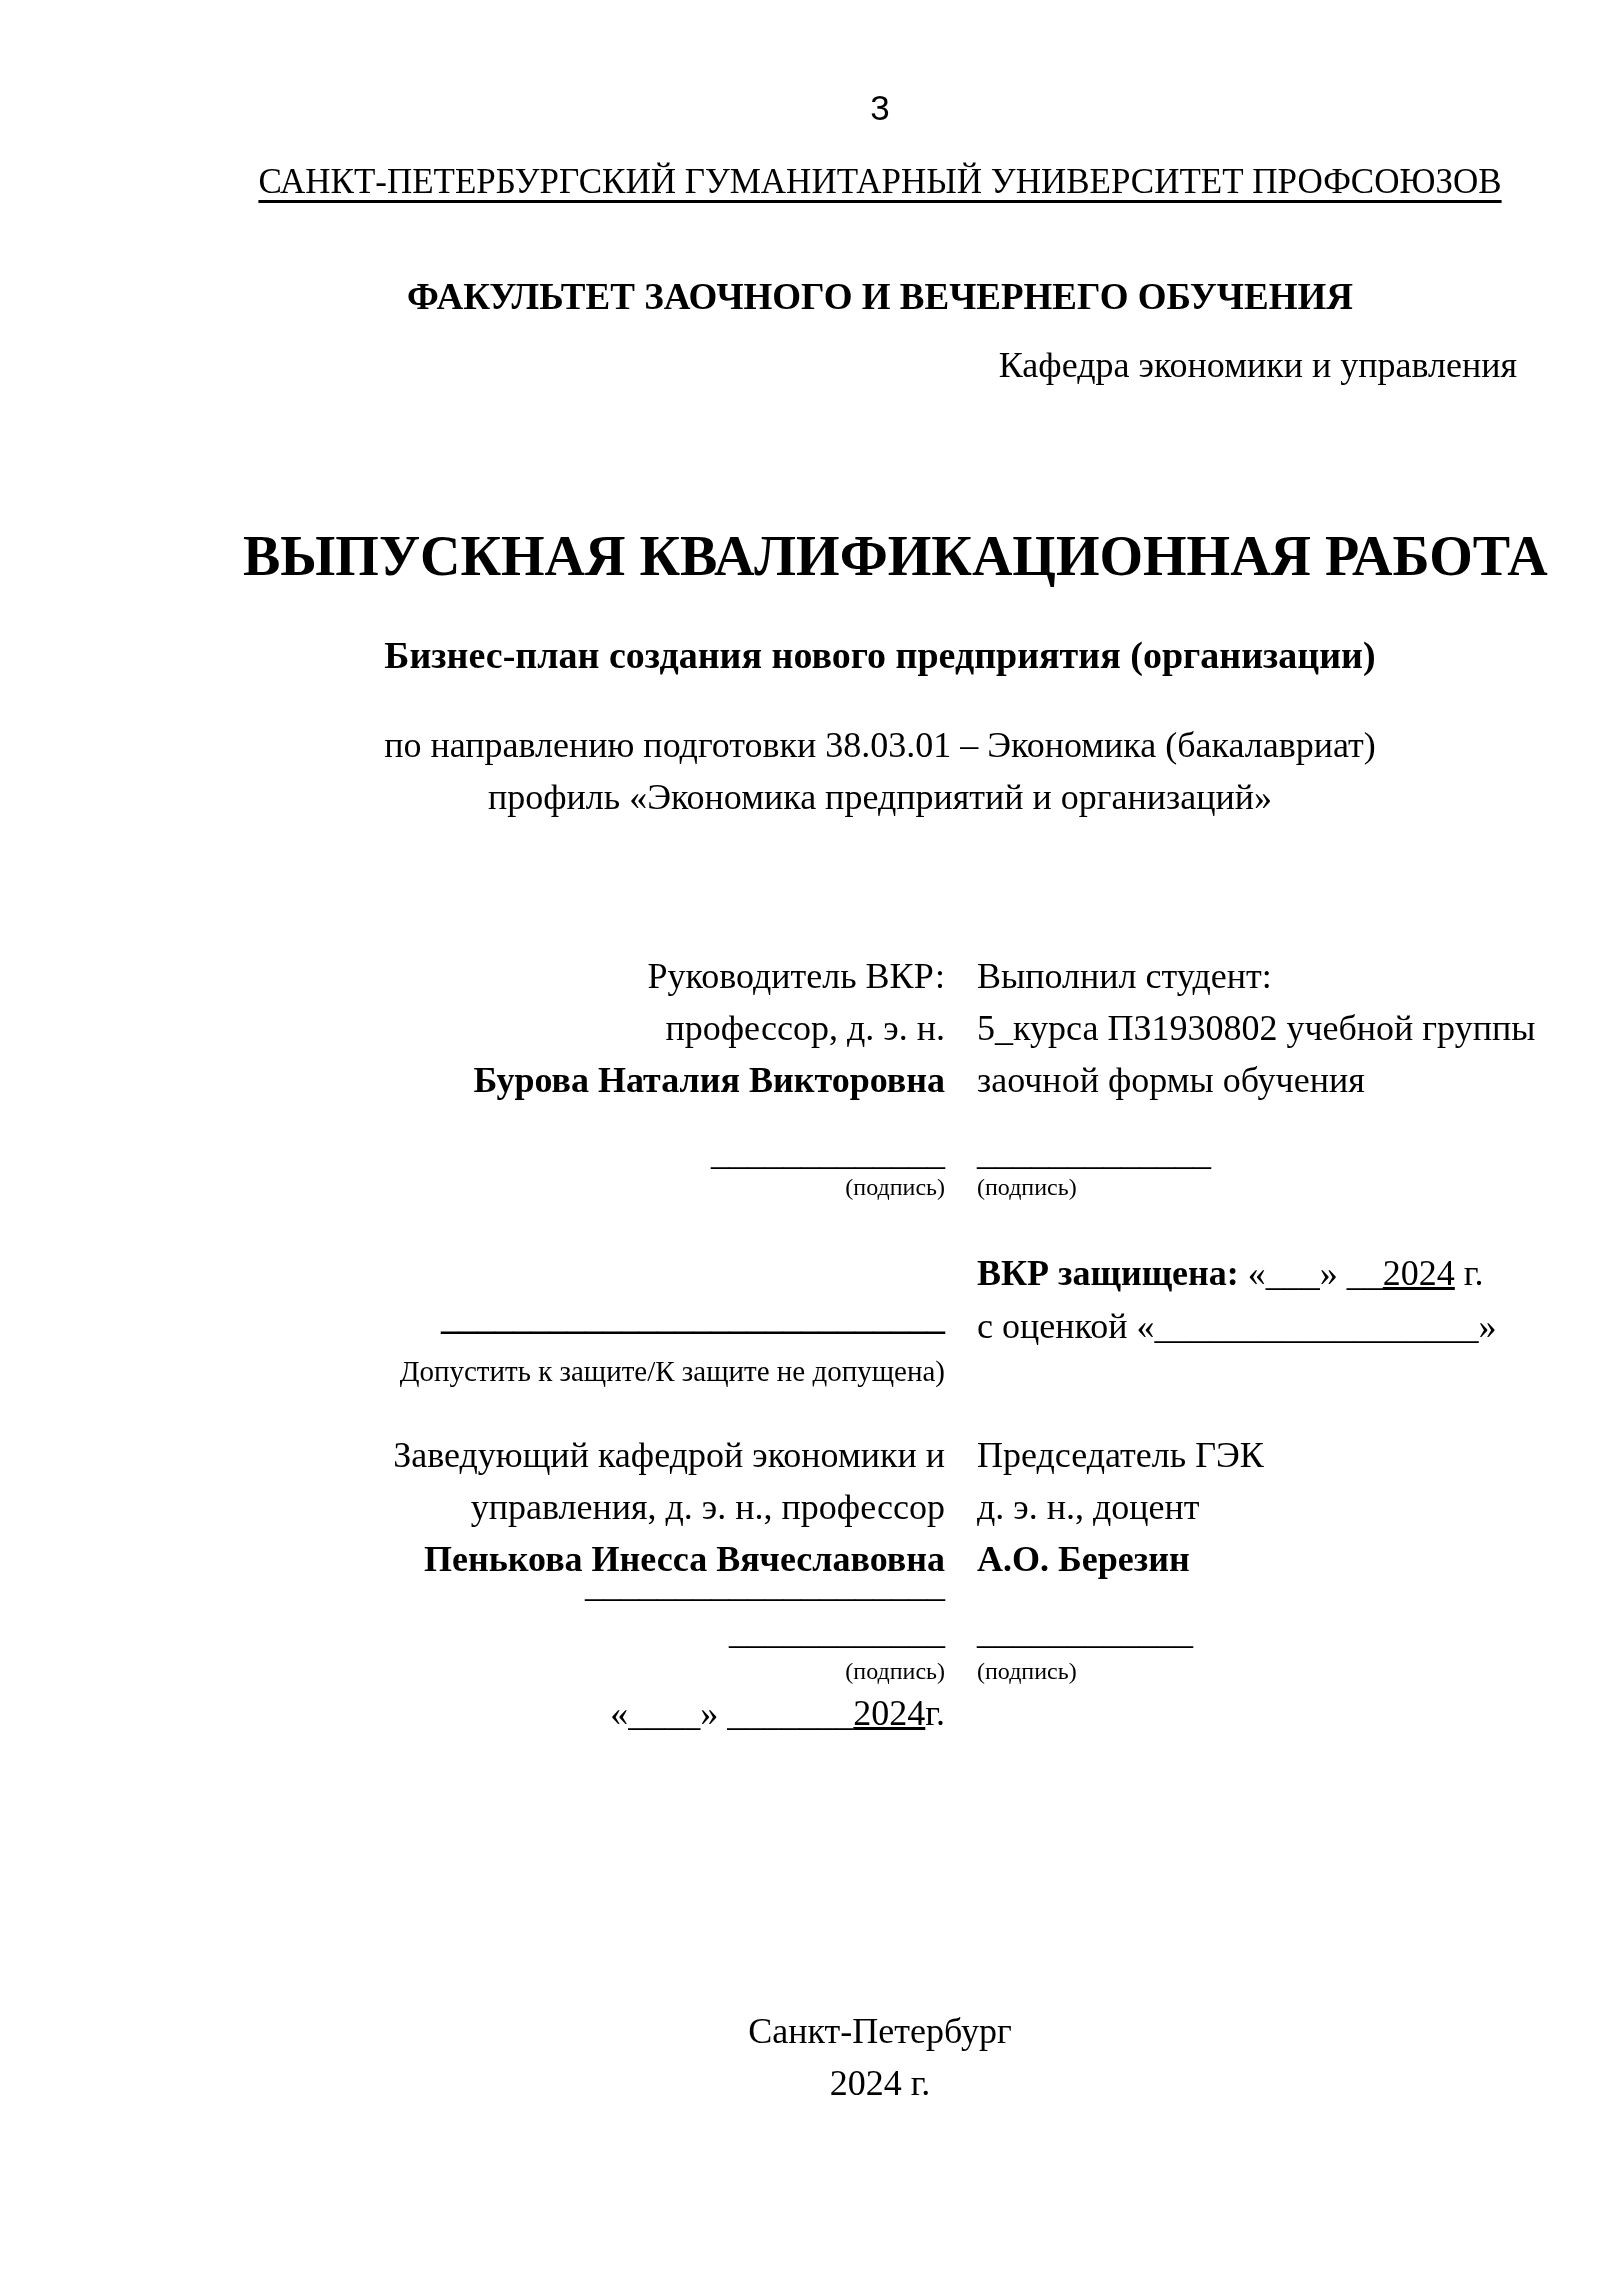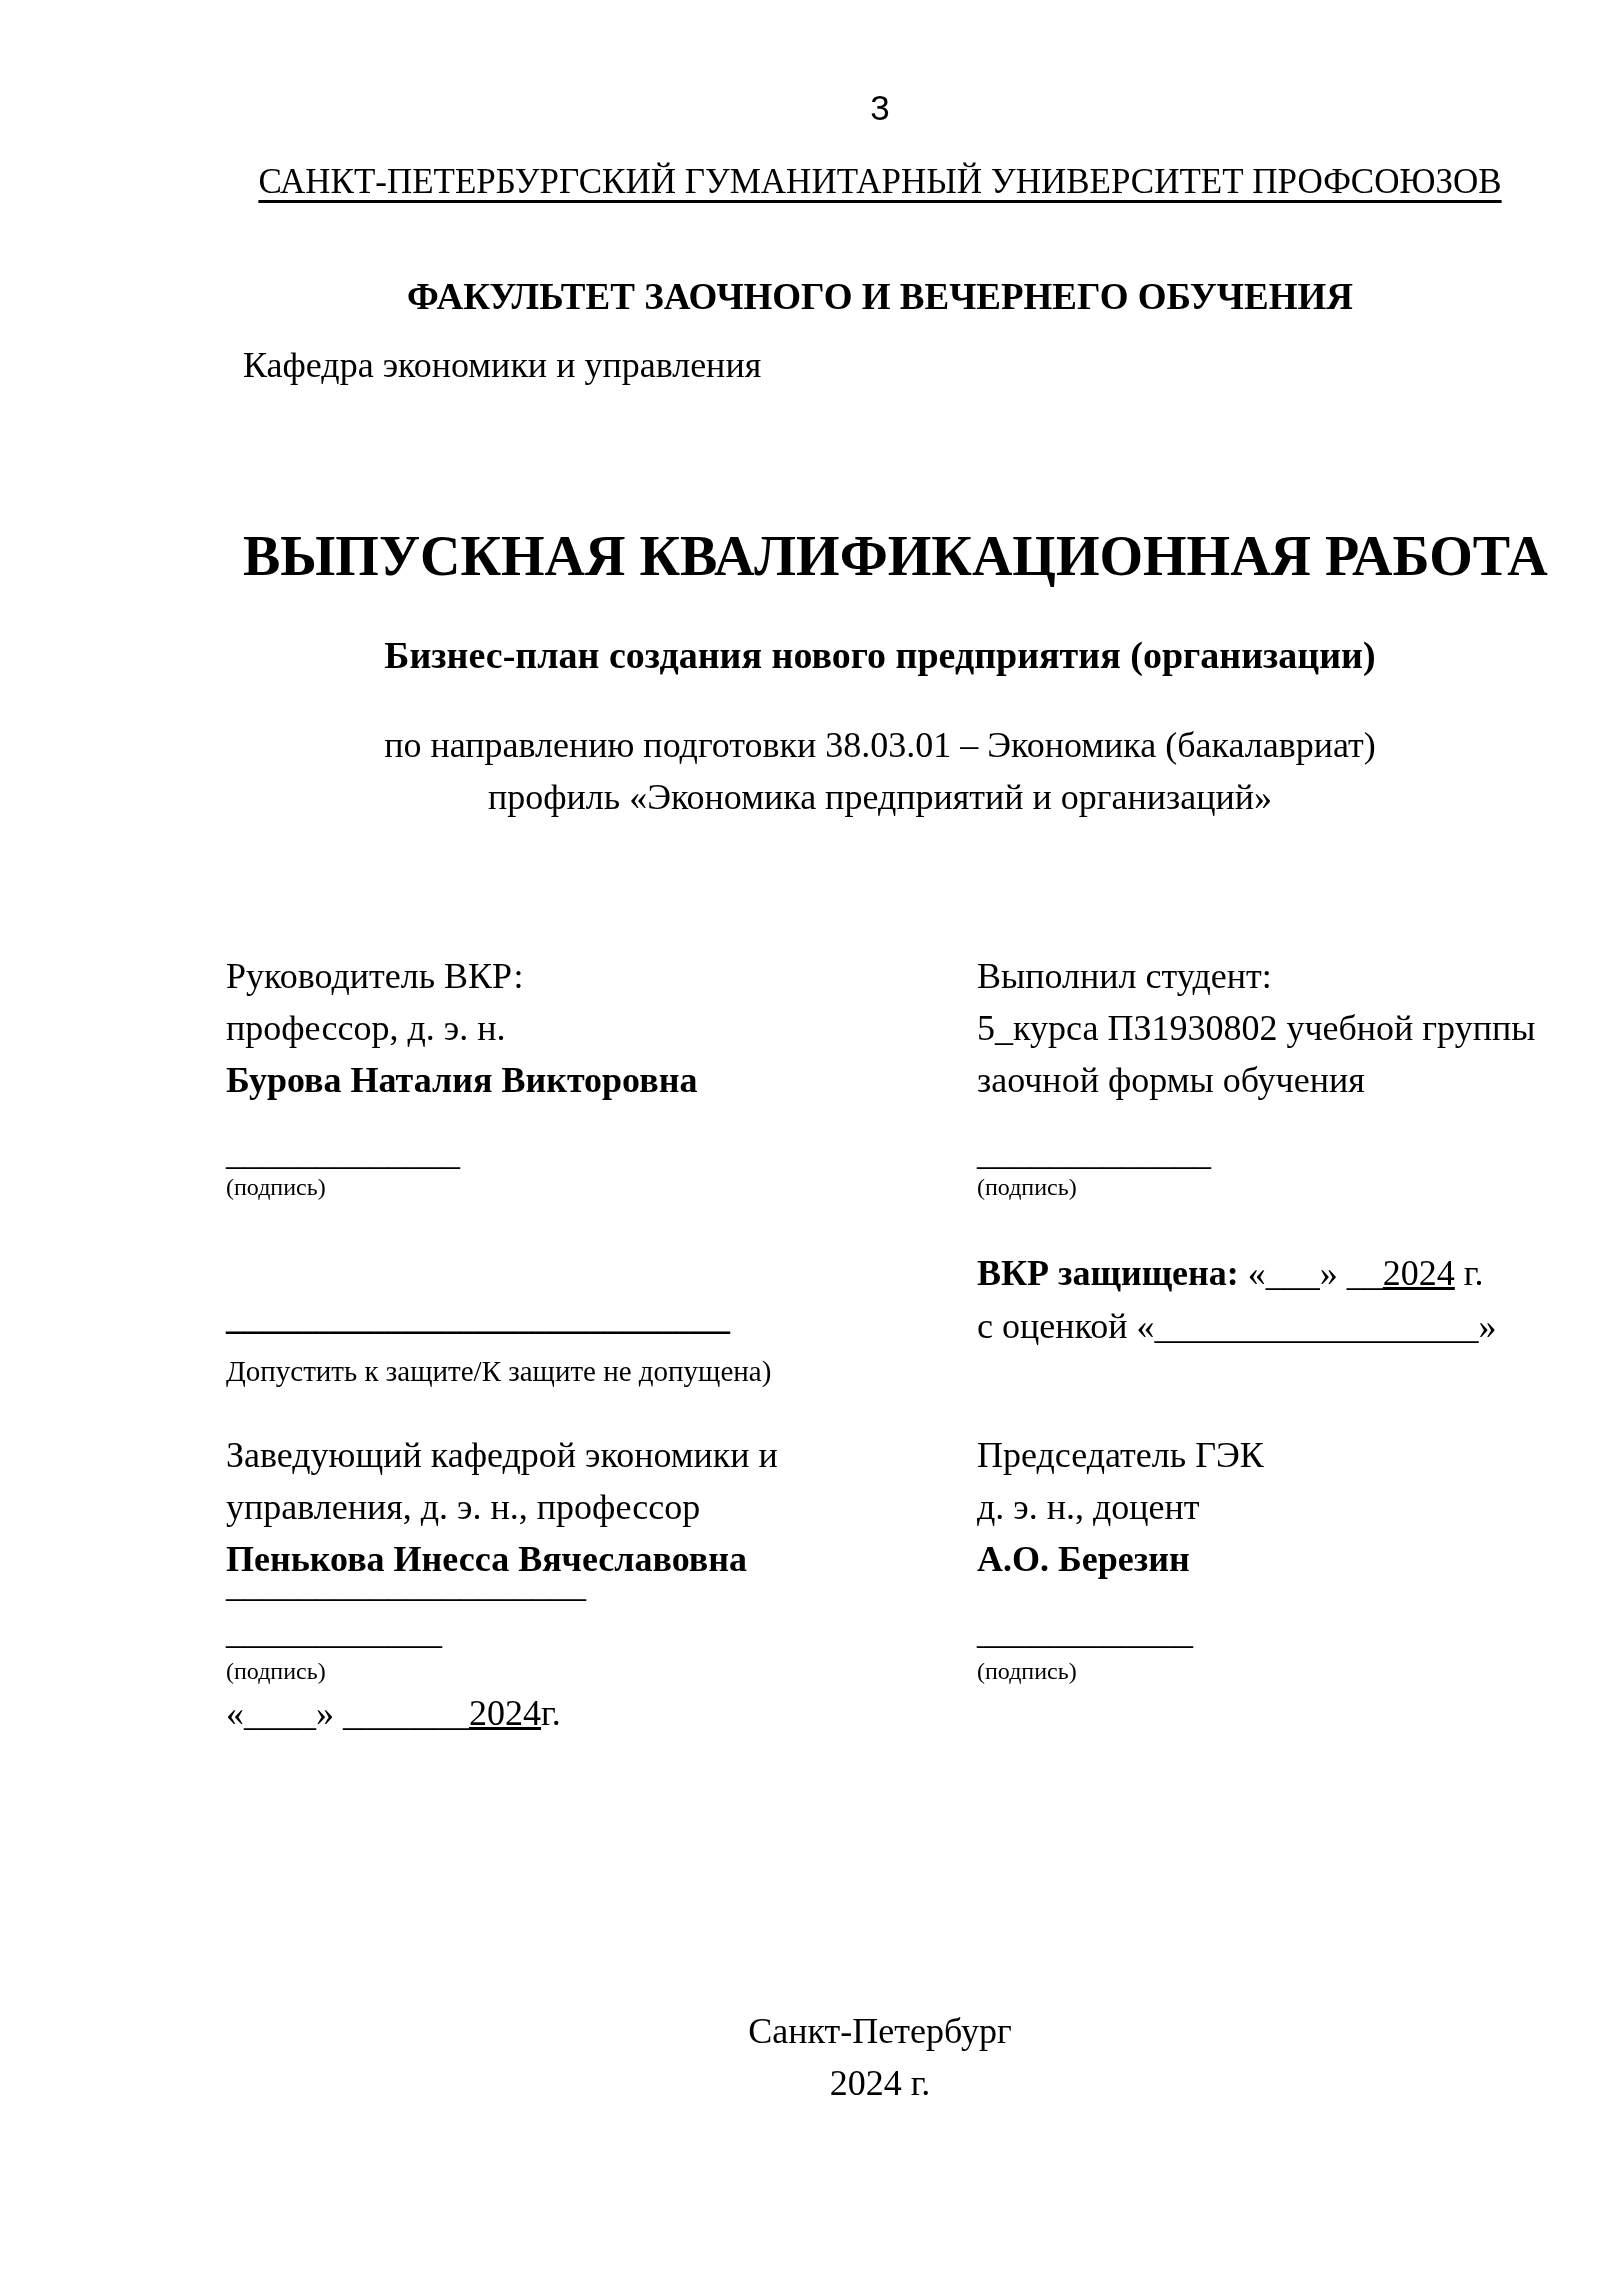--- a/index.html
+++ b/index.html
@@ -18,41 +18,41 @@
   }
   .content-line {
     position: absolute;
     left: 243px;
     width: 1274px;
     font-size: 36px;
     line-height: 1.16;
     white-space: nowrap;
   }
   .center { text-align: center; }
-  .right  { }
+  .right  { text-align: right; }
   .bold   { font-weight: bold; }
   .u      { text-decoration: underline; }
   .pagenum {
     position: absolute;
     left: 243px;
     width: 1274px;
     top: 88px;
     text-align: center;
     font-family: "Liberation Sans", "DejaVu Sans", sans-serif;
     font-size: 35px;
   }
   .uni      { top: 162px; font-size: 35px; text-decoration: underline; text-underline-offset: 7px; }
   .faculty  { top: 276px; font-weight: bold; font-size: 37px; }
   .dept     { top: 345px; }
   .worktype { top: 524px; font-weight: bold; font-size: 56px; }
   .topic    { top: 633px; font-weight: bold; font-size: 38px; }
   .prog1    { top: 725px; }
   .prog2    { top: 777px; }
 
-  .colL { left: 226px;  width: 707px;  position: absolute; font-size: 36px; line-height: 1.16; white-space: nowrap; }
+  .colL { left: 238px;  width: 707px;  position: absolute; font-size: 36px; line-height: 1.16; white-space: nowrap; text-align: right; }
   .colR { left: 977px; width: 597px;  position: absolute; font-size: 36px; line-height: 1.16; white-space: nowrap; }
 
   .r1 { top: 956px; }
   .r2 { top: 1008px; }
   .r3 { top: 1060px; }
   .r4 { top: 1112px; }
 
   .sigline1 { top: 1132px; }
   .sigcap1  { top: 1174px; font-size: 24px; }
 

